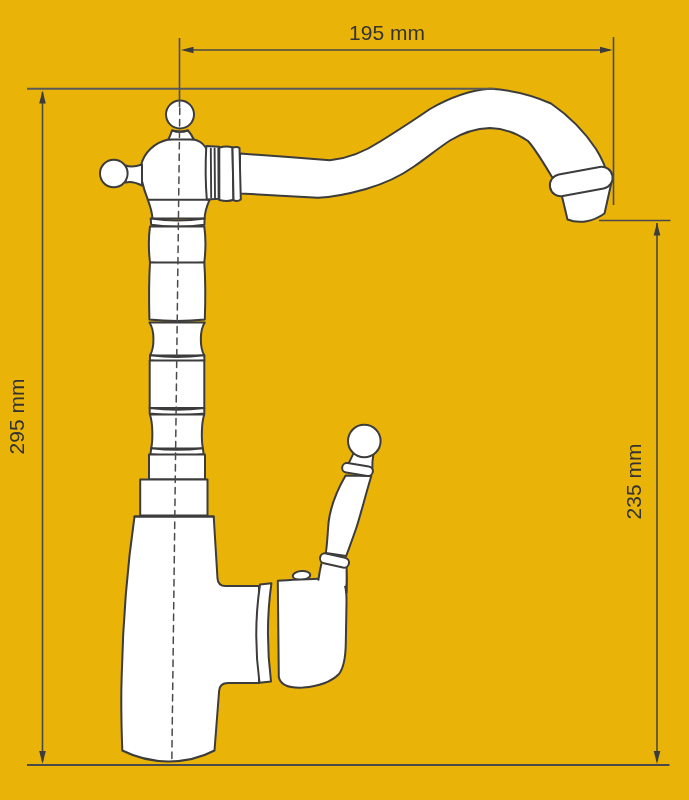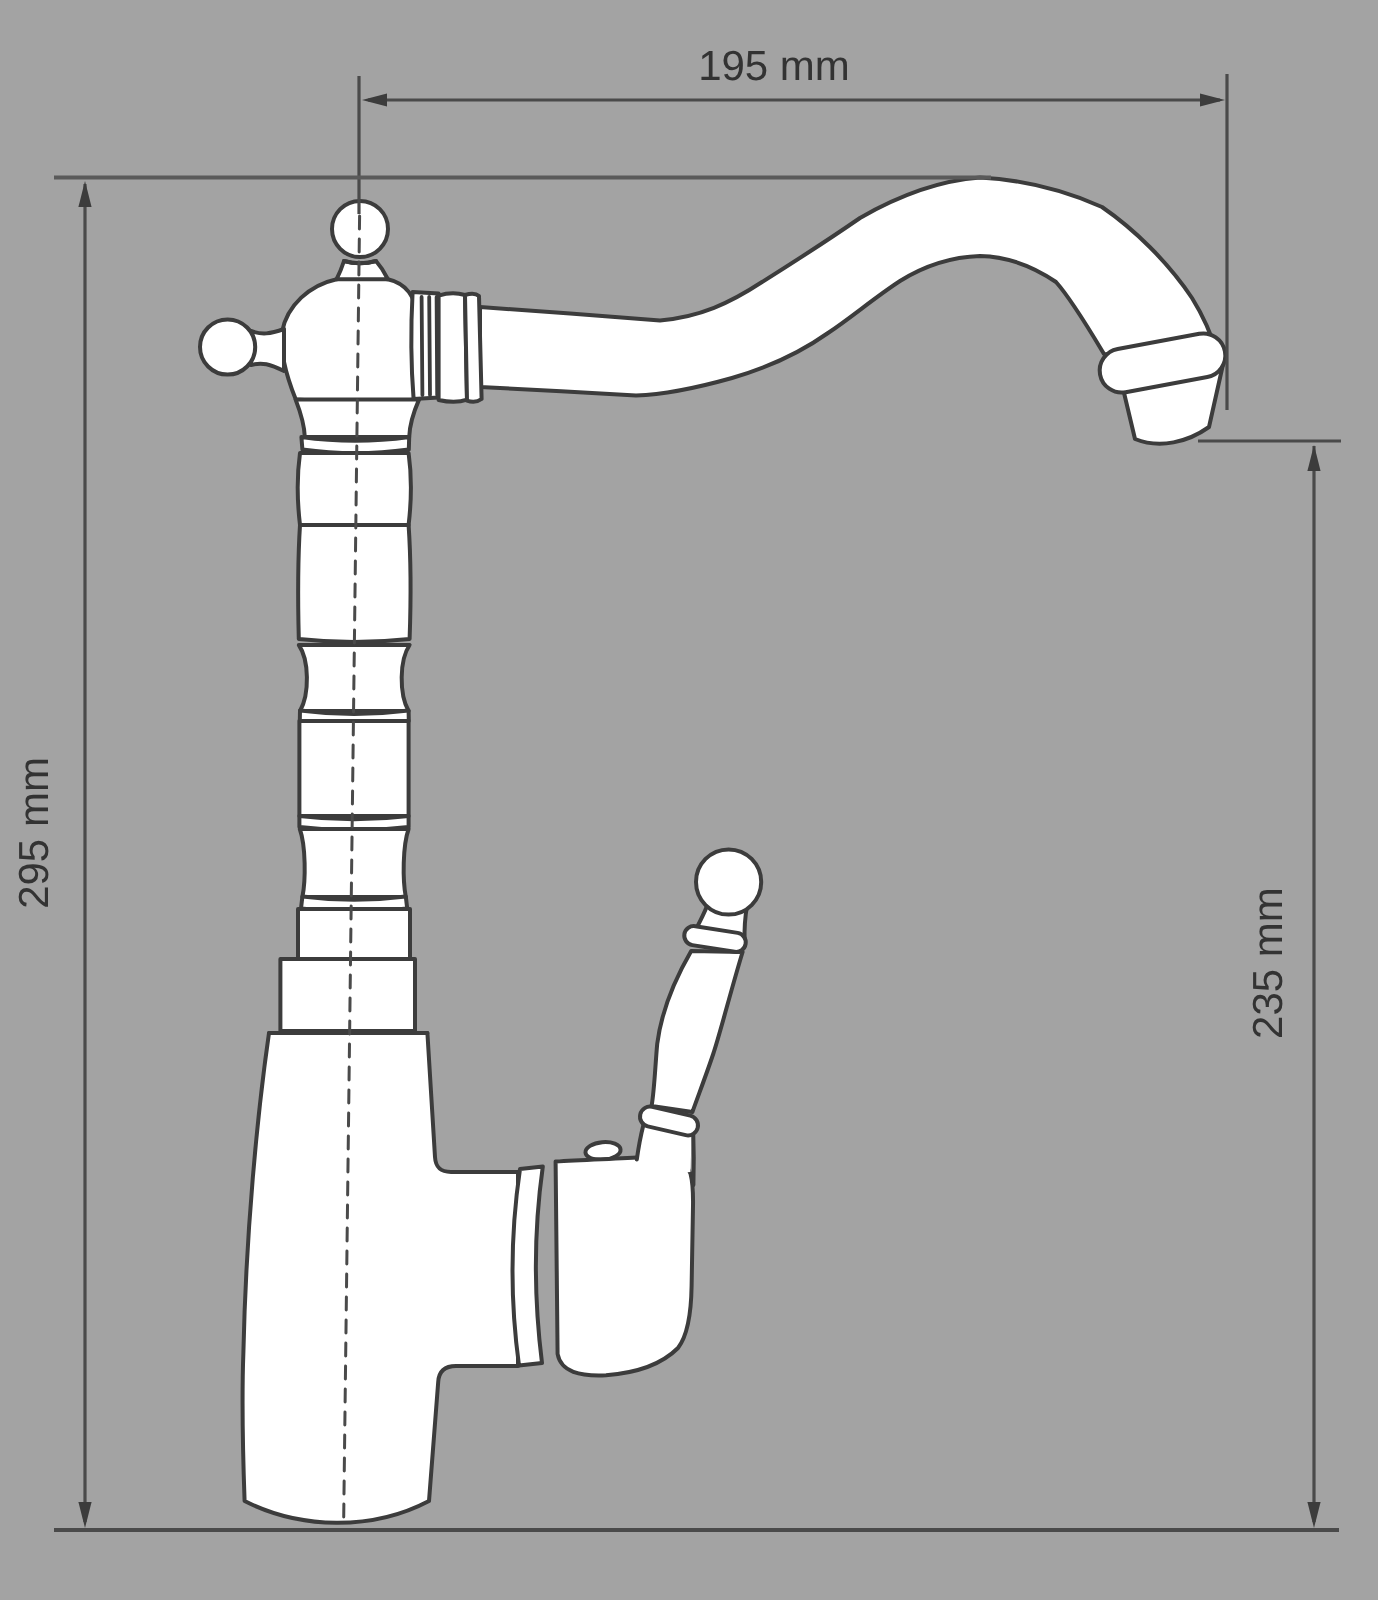--- a/index.html
+++ b/index.html
@@ -1,16 +1,16 @@
 <!DOCTYPE html>
 <html><head>
 <meta charset="utf-8">
 <style>
   html,body{margin:0;padding:0;background:#ffffff;}
-  .wrap{width:689px;height:800px;position:relative;background:#a3a3a3;overflow:hidden;}
+  .wrap{width:689px;height:800px;position:relative;background:#eab308;overflow:hidden;}
   svg{display:block;}
   text{font-family:"Liberation Sans", sans-serif;fill:#333333;}
 </style>
 </head>
 <body>
 <div class="wrap">
 <svg width="689" height="800" viewBox="0 0 689 800">
 <g fill="none" stroke="#3c3c3c" stroke-width="2" stroke-linecap="round" stroke-linejoin="round">
 
 <path fill="#ffffff" d="M240,153.5 C268,155.5 302,158 330,160.2 C350,158.5 365,151.5 381,141

